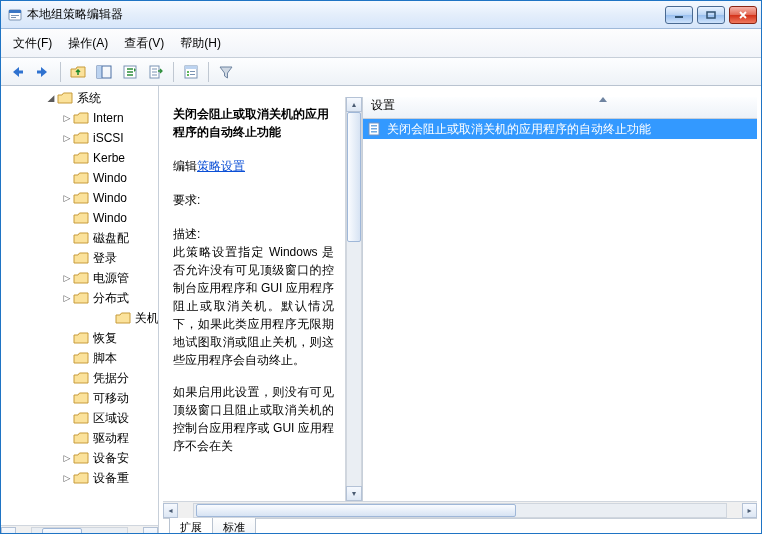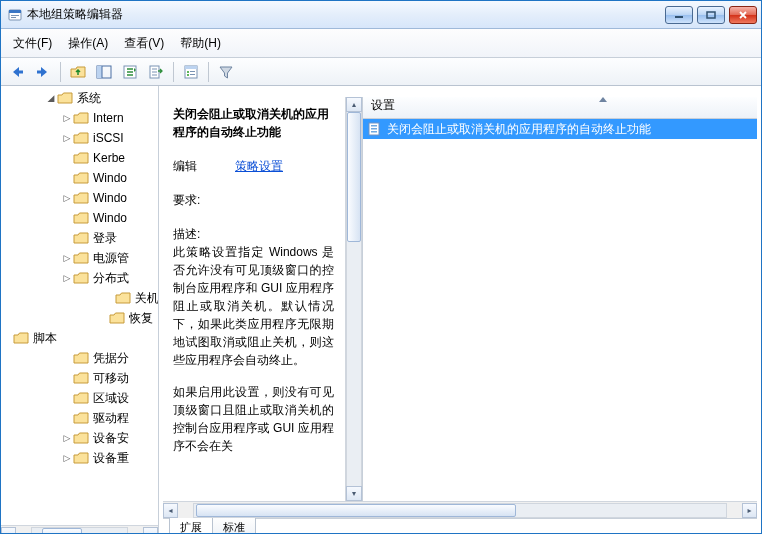--- a/index.html
+++ b/index.html
@@ -139,21 +139,21 @@
   }
   .desc-pane {
     width:200px;
     border-right:1px solid #c7cfd9;
     padding:8px 10px 8px 10px;
     overflow:hidden;
     position:relative;
     line-height:1.5;
   }
   .desc-pane b { font-weight:bold; }
-  .desc-pane a { color:#0b4fd6; text-decoration:underline; cursor:pointer;margin-left:38px; }
+  .desc-pane a { color:#0b4fd6; text-decoration:underline; cursor:pointer; }
   .desc-vscroll {
     position:absolute; right:0; top:0; bottom:0;
     width:17px;
     background:#f0f0f0;
     border-left:1px solid #d0d6de;
     display:flex; flex-direction:column;
   }
   .vscroll-btn {
     height:15px;
     background:linear-gradient(to bottom,#f6f9fe,#dde7f4);
@@ -376,20 +376,27 @@
             <svg viewBox="0 0 16 14" class="folder-icon">
               <path d="M1 4 L5 4 L6.5 2 L15 2 L15 12 L1 12 Z" fill="#fbe29b" stroke="#c79b3a"></path>
             </svg>
             <span class="tree-label">Windo</span>
           </div>
           <div class="tree-item" style="padding-left: 60px;">
             <span class="expander"></span>
             <svg viewBox="0 0 16 14" class="folder-icon">
               <path d="M1 4 L5 4 L6.5 2 L15 2 L15 12 L1 12 Z" fill="#fbe29b" stroke="#c79b3a"></path>
             </svg>
+            <span class="tree-label">磁盘配</span>
+          </div>
+          <div class="tree-item" style="padding-left: 60px;">
+            <span class="expander"></span>
+            <svg viewBox="0 0 16 14" class="folder-icon">
+              <path d="M1 4 L5 4 L6.5 2 L15 2 L15 12 L1 12 Z" fill="#fbe29b" stroke="#c79b3a"></path>
+            </svg>
             <span class="tree-label">登录</span>
           </div>
           <div class="tree-item" style="padding-left: 60px;">
             <span class="expander">▷</span>
             <svg viewBox="0 0 16 14" class="folder-icon">
               <path d="M1 4 L5 4 L6.5 2 L15 2 L15 12 L1 12 Z" fill="#fbe29b" stroke="#c79b3a"></path>
             </svg>
             <span class="tree-label">电源管</span>
           </div>
           <div class="tree-item" style="padding-left: 60px;">
@@ -399,28 +406,28 @@
             </svg>
             <span class="tree-label">分布式</span>
           </div>
           <div class="tree-item" style="padding-left: 60px; margin-left: 46px;">
             <span class="expander"></span>
             <svg viewBox="0 0 16 14" class="folder-icon">
               <path d="M1 4 L5 4 L6.5 2 L15 2 L15 12 L1 12 Z" fill="#fbe29b" stroke="#c79b3a"></path>
             </svg>
             <span class="tree-label">关机选</span>
           </div>
-          <div class="tree-item" style="padding-left: 60px; margin-left: 36px;">
+          <div class="tree-item" style="padding-left: 60px;">
             <span class="expander"></span>
             <svg viewBox="0 0 16 14" class="folder-icon">
               <path d="M1 4 L5 4 L6.5 2 L15 2 L15 12 L1 12 Z" fill="#fbe29b" stroke="#c79b3a"></path>
             </svg>
             <span class="tree-label">恢复</span>
           </div>
-          <div class="tree-item" style="">
+          <div class="tree-item" style="padding-left: 60px;">
             <span class="expander"></span>
             <svg viewBox="0 0 16 14" class="folder-icon">
               <path d="M1 4 L5 4 L6.5 2 L15 2 L15 12 L1 12 Z" fill="#fbe29b" stroke="#c79b3a"></path>
             </svg>
             <span class="tree-label">脚本</span>
           </div>
           <div class="tree-item" style="padding-left: 60px;">
             <span class="expander"></span>
             <svg viewBox="0 0 16 14" class="folder-icon">
               <path d="M1 4 L5 4 L6.5 2 L15 2 L15 12 L1 12 Z" fill="#fbe29b" stroke="#c79b3a"></path>

